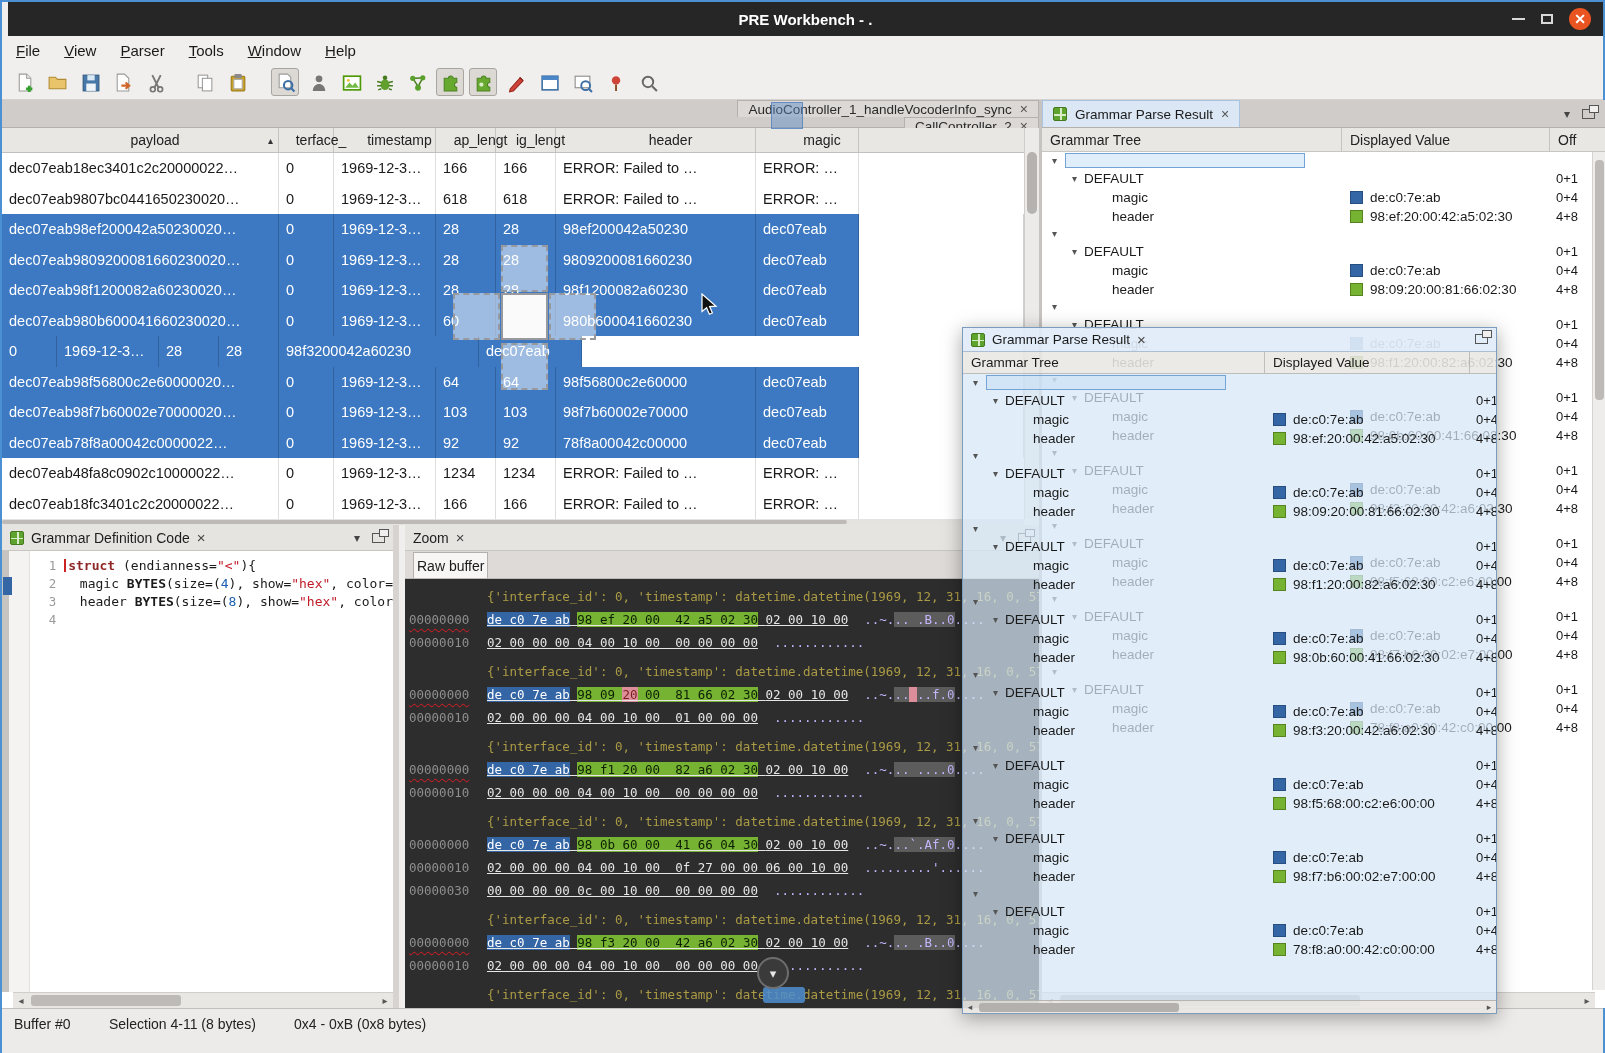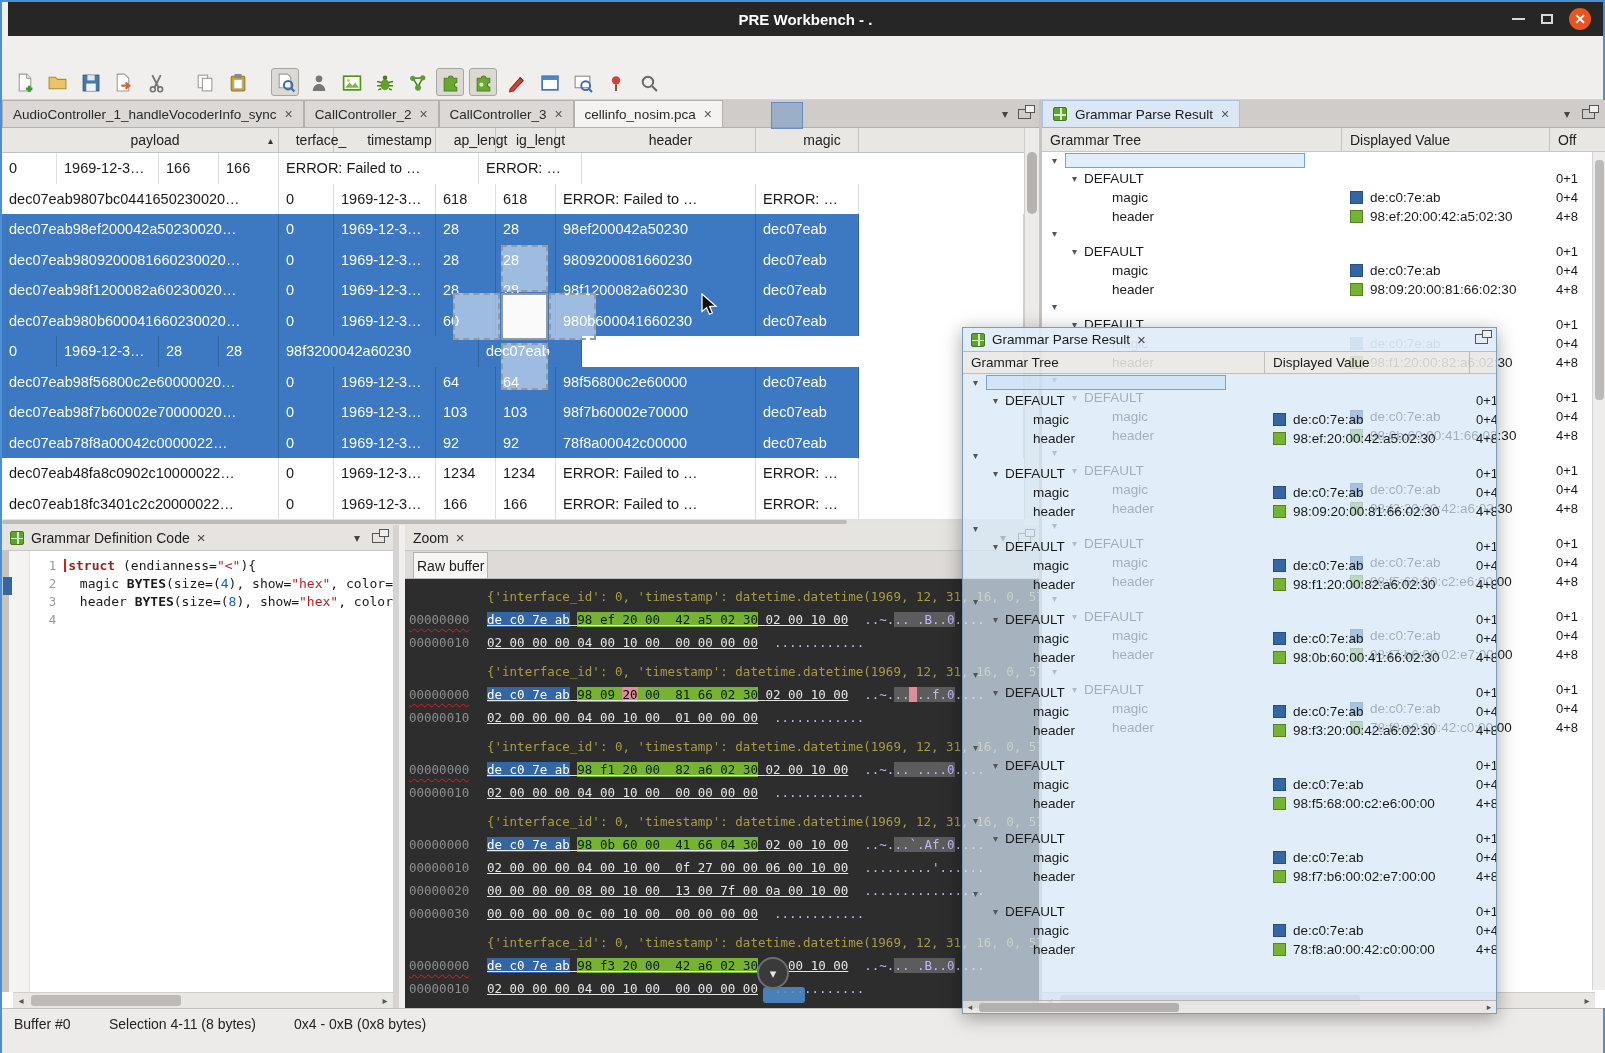--- a/index.html
+++ b/index.html
@@ -21,21 +21,21 @@
   .menu-item::first-letter { text-decoration:underline; }
 
   
   .toolbar { position:absolute; left:0; right:0; top:63px; height:35px; background:#f1efed; border-bottom:1px solid #d5d2cf; display:flex; align-items:center; padding-left:8px; gap:5px; }
   .ticon { width:28px; height:28px; display:flex; align-items:center; justify-content:center; border-radius:3px; }
   .ticon svg { width:21px; height:21px; }
   .ticon.pressed { background:#dcd9d5; border:1px solid #a9a6a2; }
   .tgap { width:10px; }
 
   
-  .tabbar { position:absolute; left:0; top:98px; width:1037px; height:28px; background:#cfccc9; border-bottom:1px solid #b3b0ad; display:flex; align-items:flex-end; }
+  .tabbar { position:absolute; left:0; top:98px; width:1037px; height:28px; background:#cfccc9; border-bottom:1px solid #b3b0ad; display:flex; align-items:flex-end;flex-direction:column; }
   .tab { height:27px; display:flex; align-items:center; gap:8px; padding:0 10px; font-size:13.5px; background:#dbd8d5; border:1px solid #b3b0ad; border-bottom:none; color:#2a2a2a; white-space:nowrap; }
   .tab.active { background:#f4f3f1; }
   .tab-close { color:#555; font-size:14px; }
   .tabbar-right { margin-left:auto; display:flex; align-items:center; gap:10px; padding:0 8px 6px 0; }
   .chev-glyph { font-size:12px; color:#444; }
   .float-ic { position:relative; width:13px; height:10px; border:1.5px solid #555; display:inline-block; }
   .float-ic::before { content:""; position:absolute; right:-5px; top:-5px; width:8px; height:6px; border:1.5px solid #555; background:#f0efed; }
 
   
   .ptable { position:absolute; left:0; top:126px; width:1022px; height:391px; background:#ffffff; overflow:hidden; }
@@ -89,21 +89,21 @@
   .hexview { position:absolute; left:0; top:54px; right:0; bottom:0; background:#2d2d2d; overflow:hidden; font-family:"DejaVu Sans Mono",monospace; font-size:12.5px; line-height:23px; padding:6px 0 0 4px; }
   .packet { margin-bottom:6px; }
   .pinfo { color:#ab9b45; padding-left:78px; white-space:pre; overflow:hidden; }
   .hline { display:flex; white-space:pre; }
   .addr { width:78px; flex:0 0 78px; color:#8f8f8f; }
   .addr.squig { text-decoration:underline wavy #e01b24; text-underline-offset:4px; text-decoration-thickness:1px; }
   .hbytes { color:#e6e6e6;text-decoration:underline; }
   .hseg { white-space:pre; }
   .hmagic { background:var(--magic); color:#ffffff; }
   .hheader { background:var(--headerc); color:#0d1f05; }
-  .hpink { background:#dc8f9b; color:#000000; }
+  .hpink { background:#dc8f9b; color:#7f1d1d; }
   .asc { margin-left:16px; color:#c4b5fd; white-space:pre; }
   .agray { background:#5c5c5c; }
   .apink { background:#dc8f9b; color:#222; }
   .scroll-ind { position:absolute; left:352px; top:432px; width:32px; height:32px; border-radius:50%; background:#3a3a3a; border:2px solid #6e6e6e; display:flex; align-items:center; justify-content:center; color:#e8e8e8; font-size:13px; z-index:5; }
   .scroll-blue { position:absolute; left:358px; top:462px; width:42px; height:16px; background:#4f8fd0; border-radius:3px; opacity:0.85; z-index:4; }
 
   
   .dock { position:absolute; left:1037px; top:98px; width:566px; height:908px; background:#ffffff; border-left:3px solid #c6c3c0; }
   .dock-tabrow { height:28px; background:#cfccc9; border-bottom:1px solid #b3b0ad; display:flex; align-items:flex-end; }
   .dock-tab { height:27px; display:flex; align-items:center; gap:8px; padding:0 10px; background:#dbe7f4; border:1px solid #a9c4e0; border-bottom:none; font-size:13.5px; }
@@ -169,20 +169,35 @@
 
   <div class="titlebar">
     <span class="title">PRE Workbench - .</span>
     <div class="winbtns">
       <span class="wbtn-min"></span>
       <span class="wbtn-max"></span>
       <span class="wbtn-close">✕</span>
     </div>
   </div>
 
+  <div class="menubar">
+
+      <span class="menu-item">File</span>
+
+      <span class="menu-item">View</span>
+
+      <span class="menu-item">Parser</span>
+
+      <span class="menu-item">Tools</span>
+
+      <span class="menu-item">Window</span>
+
+      <span class="menu-item">Help</span>
+
+  </div>
 
   <div class="toolbar">
     <span class="ticon">
         <svg viewBox="0 0 20 20">
           <path d="M5 2h7l4 4v12H5z" fill="#fdfdfd" stroke="#9a9a9a"></path>
           <path d="M12 2v4h4" fill="#e8e8e8" stroke="#9a9a9a"></path>
           <path d="M14.5 13v6M11.5 16h6" stroke="#33a02c" stroke-width="2.6"></path>
         </svg>
       </span>
     <span class="ticon">
@@ -354,20 +369,21 @@
           <span>header</span>
         </div>
       <div class="th c6">
           <span>magic</span>
         </div>
       <div class="th c7"></div>
     </div>
     <div class="tbody">
 
         <div class="prow">
+          <div class="cell c0">dec07eab18ec3401c2c20000022…</div>
           <div class="cell c1">0</div>
           <div class="cell c2">1969-12-3…</div>
           <div class="cell c3">166</div>
           <div class="cell c4">166</div>
           <div class="cell c5">ERROR: Failed to …</div>
           <div class="cell c6">ERROR: …</div>
           <div class="cell c7"></div>
         </div>
 
         <div class="prow">
@@ -618,25 +634,20 @@
               <span class="hbytes"><span class="hseg hmagic">de c0 7e ab</span><span class="hseg"> </span><span class="hseg hheader">98 0b 60 00  41 66 04 30</span><span class="hseg"> </span><span class="hseg">02 00 10 00</span></span>
               <span class="asc"><span class="aseg">..~.</span><span class="aseg agray">..`.Af.0</span><span class="aseg">....</span></span>
             </div>
 
             <div class="hline">
               <span class="addr">00000010</span>
               <span class="hbytes"><span class="hseg">02 00 00 00 04 00 10 00  0f 27 00 00 06 00 10 00</span></span>
               <span class="asc"><span class="aseg">.........'......</span></span>
             </div>
 
-            <div class="hline">
-              <span class="addr">00000020</span>
-              <span class="hbytes"><span class="hseg">00 00 00 00 08 00 10 00  13 00 7f 00 0a 00 10 00</span></span>
-              <span class="asc"><span class="aseg">................</span></span>
-            </div>
 
             <div class="hline">
               <span class="addr">00000030</span>
               <span class="hbytes"><span class="hseg">00 00 00 00 0c 00 10 00  00 00 00 00</span></span>
               <span class="asc"><span class="aseg">............</span></span>
             </div>
 
         </div>
 
         <div class="packet">

